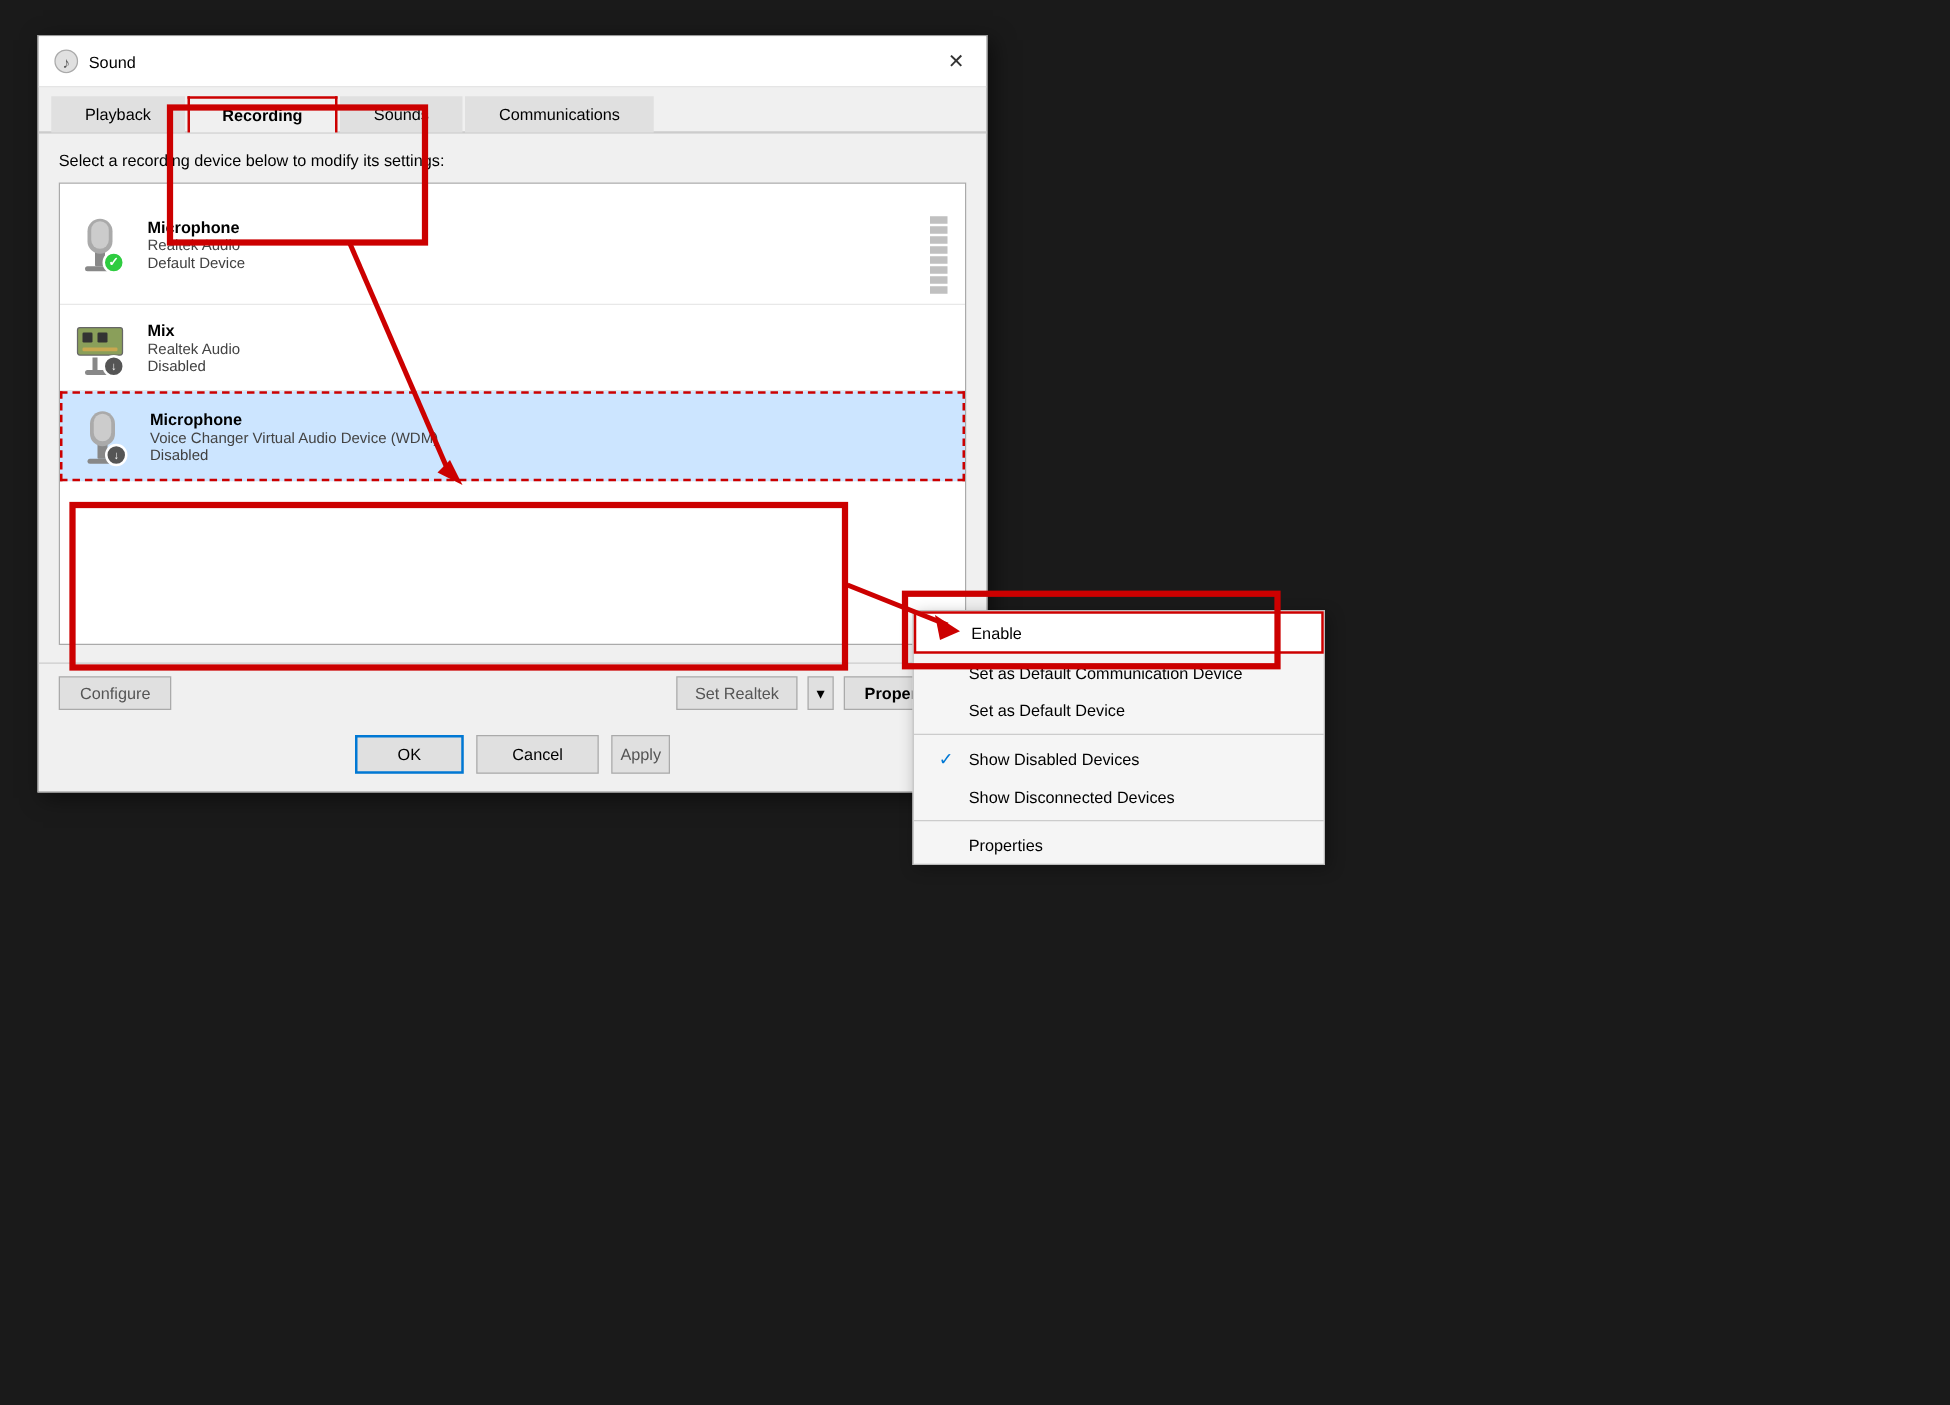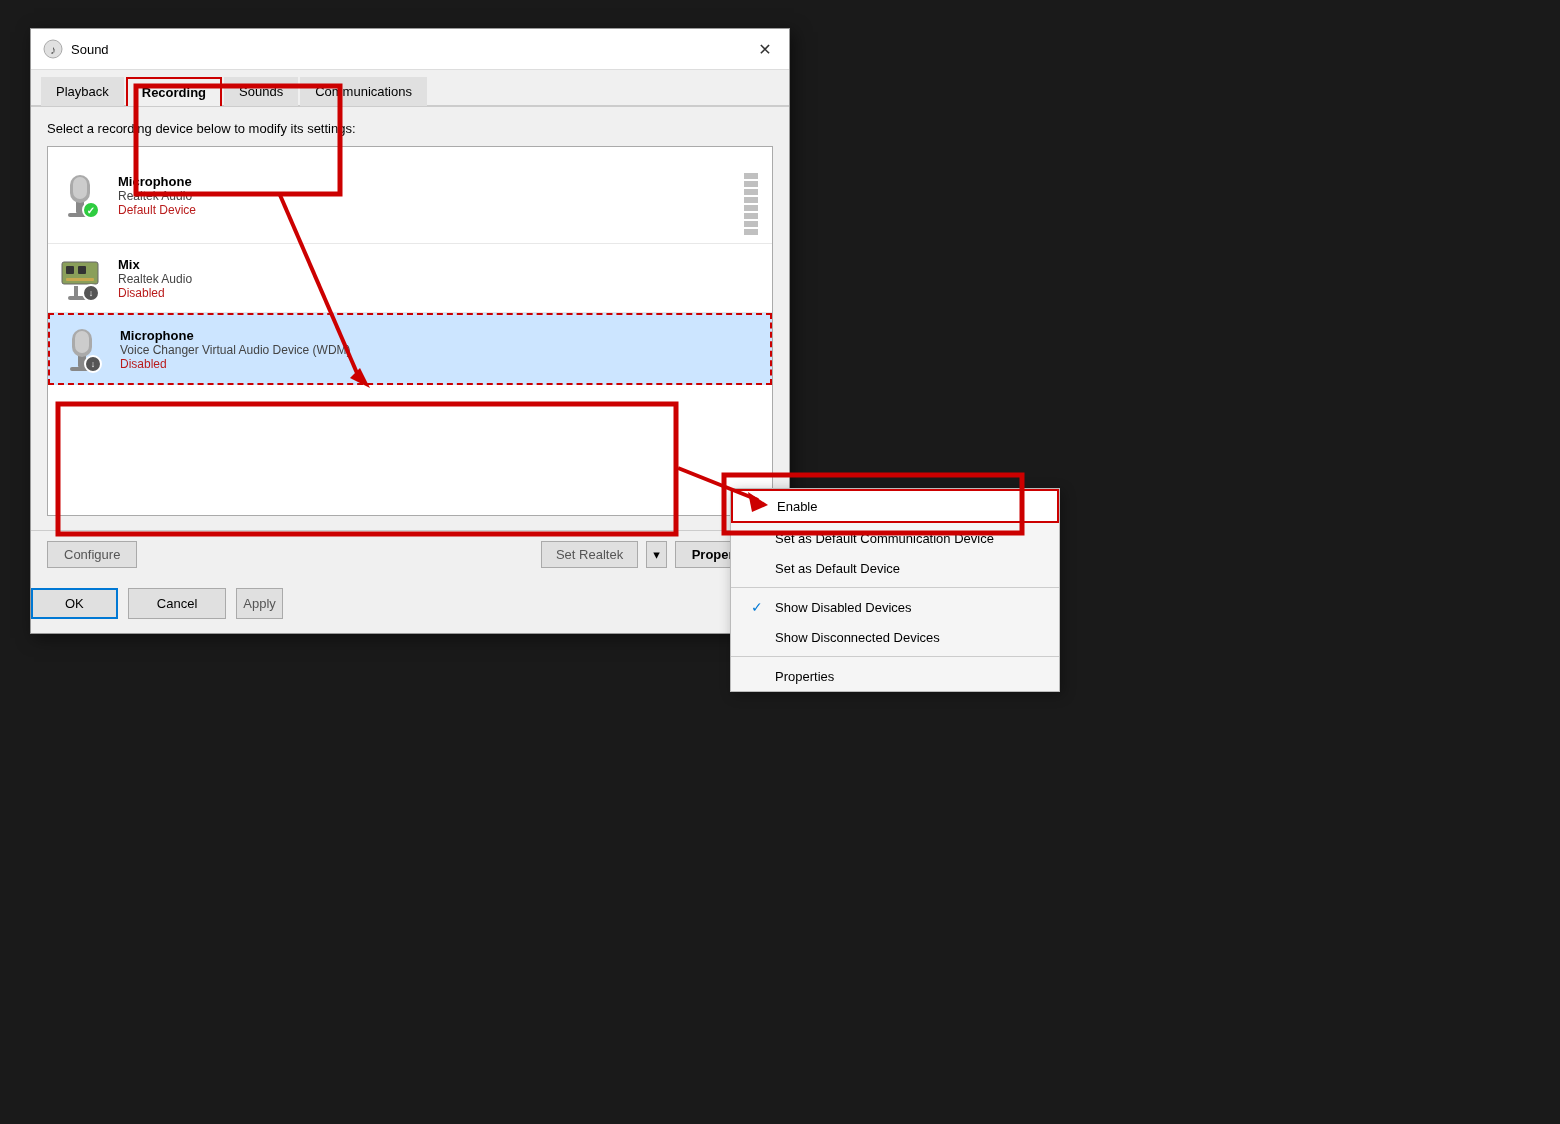--- a/index.html
+++ b/index.html
@@ -65,21 +65,21 @@
 
     
     .tabs {
       display: flex;
       background: #f0f0f0;
       padding: 6px 10px 0 10px;
       border-bottom: 2px solid #ccc;
     }
 
     .tab {
-      padding: 6px 14px;
+      padding: 6px 26px;
       cursor: pointer;
       font-size: 13px;
       color: #000;
       border: 1px solid transparent;
       border-bottom: none;
       background: #e0e0e0;
       margin-right: 2px;
       position: relative;
       top: 1px;
     }
@@ -146,21 +146,21 @@
       color: #000;
     }
 
     .device-driver {
       font-size: 12px;
       color: #444;
     }
 
     .device-status {
       font-size: 12px;
-      color: #b91c1c;
+      color: #404040;
     }
 
     
     .level-meter {
       width: 18px;
       height: 80px;
       display: flex;
       flex-direction: column-reverse;
       gap: 2px;
       margin-left: auto;
@@ -251,20 +251,21 @@
       font-size: 13px;
       background: #e0e0e0;
       border: 1px solid #aaa;
       cursor: pointer;
       font-weight: bold;
     }
 
     
     .main-btns {
       display: flex;
+      justify-content: center;
       padding: 10px 0 14px 0;
       gap: 10px;
       background: #f0f0f0;
     }
 
     .btn-ok {
       padding: 6px 32px;
       font-size: 13px;
       background: #e0e0e0;
       border: 2px solid #0078d4;

